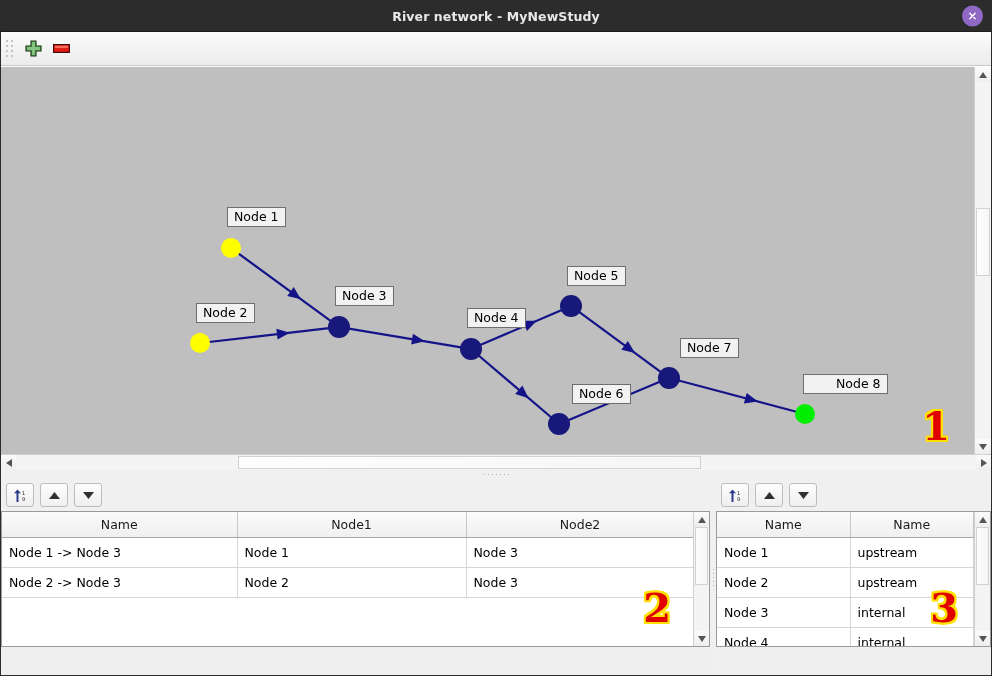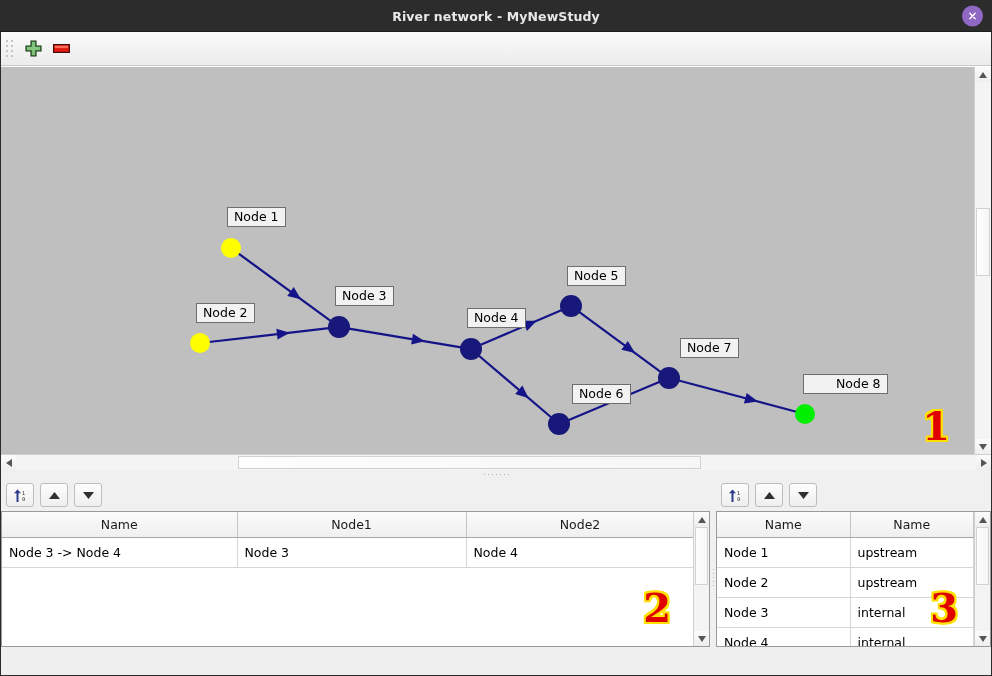--- a/index.html
+++ b/index.html
@@ -383,23 +383,28 @@
               </colgroup>
             <thead>
                 <tr id="edges-head">
                   <th>Name</th>
                   <th>Node1</th>
                   <th>Node2</th>
                 </tr>
               </thead>
             <tbody id="edges-body">
                 <tr>
-                  <td>Node 3 -&gt; Node 4</td>
+                  <td>Node 1 -&gt; Node 3</td>
+                  <td>Node 1</td>
                   <td>Node 3</td>
-                  <td>Node 4</td>
+                </tr>
+                <tr>
+                  <td>Node 2 -&gt; Node 3</td>
+                  <td>Node 2</td>
+                  <td>Node 3</td>
                 </tr>
               </tbody>
           </table>
           <div class="annot" style="position:absolute; right:22px; bottom:18px;">
             <span>2</span>
           </div>
         </div>
         <div class="vscroll" style="flex:0 0 16px;">
           <div class="sb-arrow">
             <svg width="8" height="6" viewBox="0 0 8 6">

